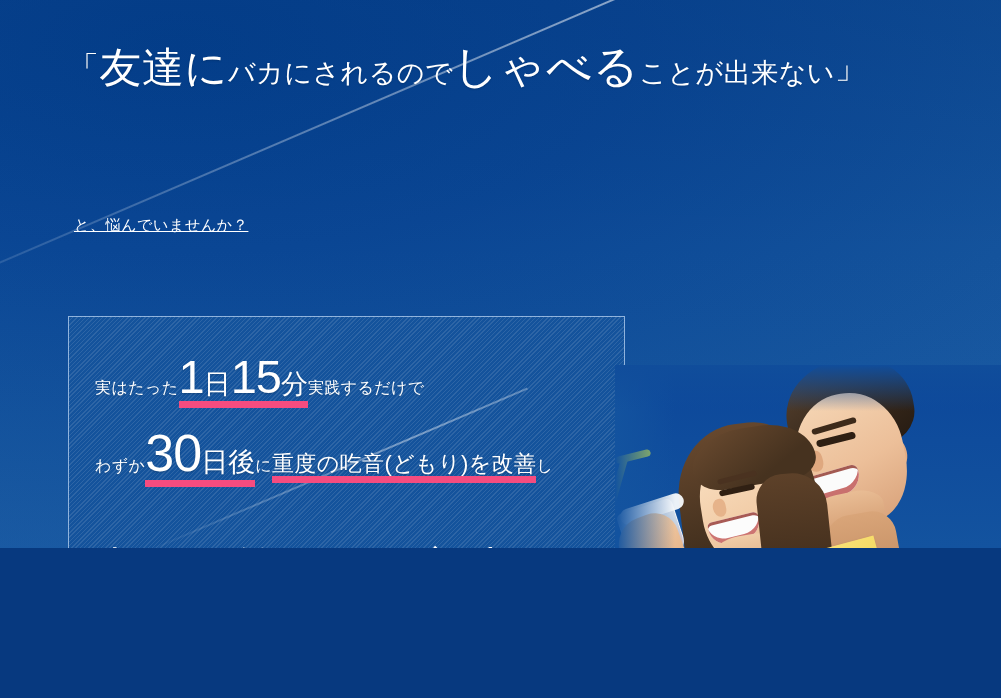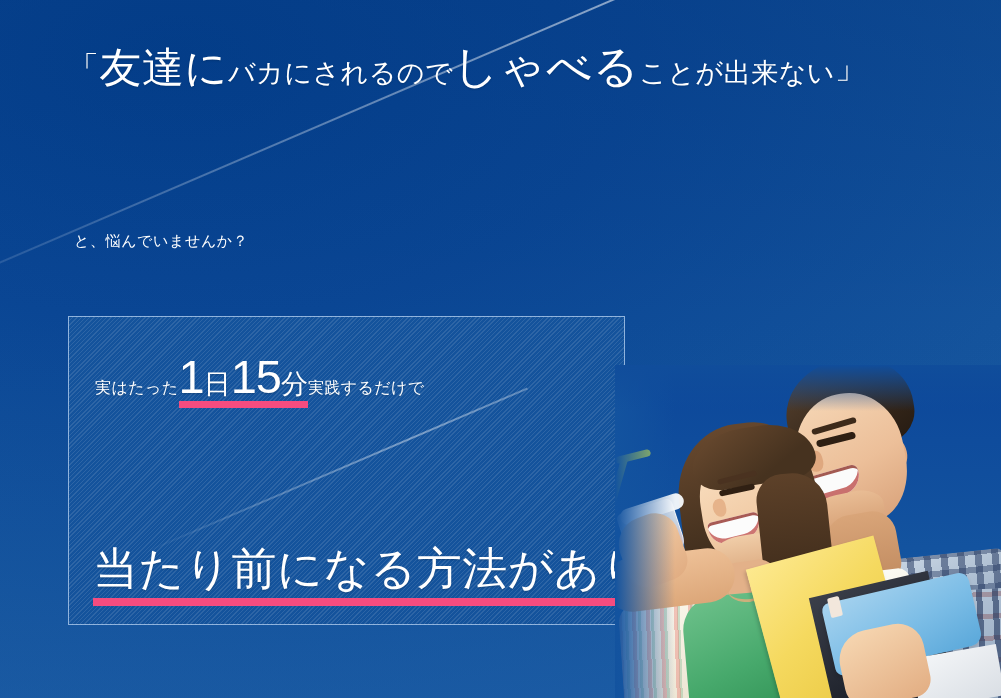--- a/index.html
+++ b/index.html
@@ -7,21 +7,21 @@
     padding: 0;
     background: #07397f;
   }
   body {
     font-family: "Liberation Sans", "DejaVu Sans", sans-serif;
   }
 
   #page {
     position: relative;
     width: 1001px;
-    height: 698px;
+    height: 548px;
     overflow: hidden;
     background:
       radial-gradient(120% 100% at 18% 8%, #04408e 0%, #0a4694 38%, #14539c 78%, #1a5aa2 100%);
   }
 
   
   #bg-tint {
     position: absolute;
     inset: 0;
     background: linear-gradient(to bottom, rgba(2,52,120,0.30) 0%, rgba(2,52,120,0.0) 45%, rgba(30,95,170,0.22) 100%);
@@ -61,25 +61,26 @@
   #headline-2 { top: 140px; }
 
   .hl-bracket { font-size: 31px; font-weight: 300; vertical-align: 4px; }
   .hl-big     { font-size: 42px; font-weight: 400; }
   .hl-small   { font-size: 27px; font-weight: 400; }
   .hl-xbig    { font-size: 45px; font-weight: 400; }
 
   #subline {
     position: absolute;
     left: 74px;
-    top: 232px;
+    top: 216px;
     font-size: 15px;
     color: #ffffff;
     letter-spacing: 0.6px;
     white-space: nowrap;
+    text-decoration: underline;
   }
 
   
   #promo-box {
     position: absolute;
     left: 68px;
     top: 316px;
     width: 557px;
     height: 309px;
     border: 1px solid rgba(190,215,245,0.72);
@@ -420,20 +421,23 @@
 
   <div id="subline">と、悩んでいませんか？</div>
 
   <div id="promo-box">
     <div id="box-streak"></div>
 
     <div class="box-line" id="box-line-1">
       <span class="bx-small">実はたった</span><span class="u-wrap"><span class="bx-num">1</span><span class="bx-kanji">日</span><span class="bx-num">15</span><span class="bx-kanji">分</span></span><span class="bx-small">実践するだけで</span>
     </div>
 
+    <div class="box-line" id="box-line-2">
+      <span class="bx-small">わずか</span><span class="u-wrap"><span class="bx-num2">30</span><span class="bx-kanji">日後</span></span><span class="bx-small">に</span><span class="u-wrap"><span class="bx-mid">重度の吃音(どもり)を改善</span></span><span class="bx-small">し</span>
+    </div>
 
 
     <div class="box-line" id="box-line-4">
       <span class="u-wrap" id="u-big"><span class="bx-huge">当たり前になる方法があります。</span></span>
     </div>
   </div>
 
   <div id="photo">
     <div class="sky"></div>
 

